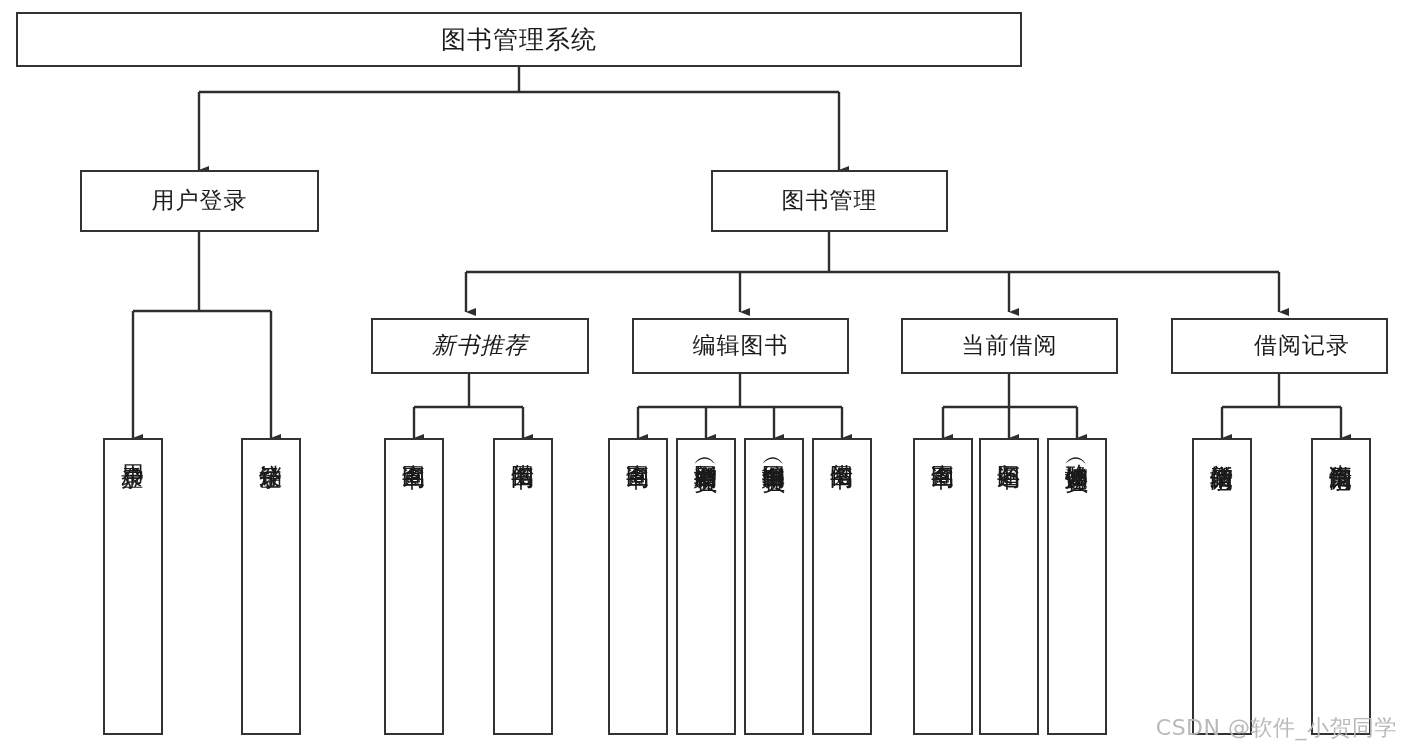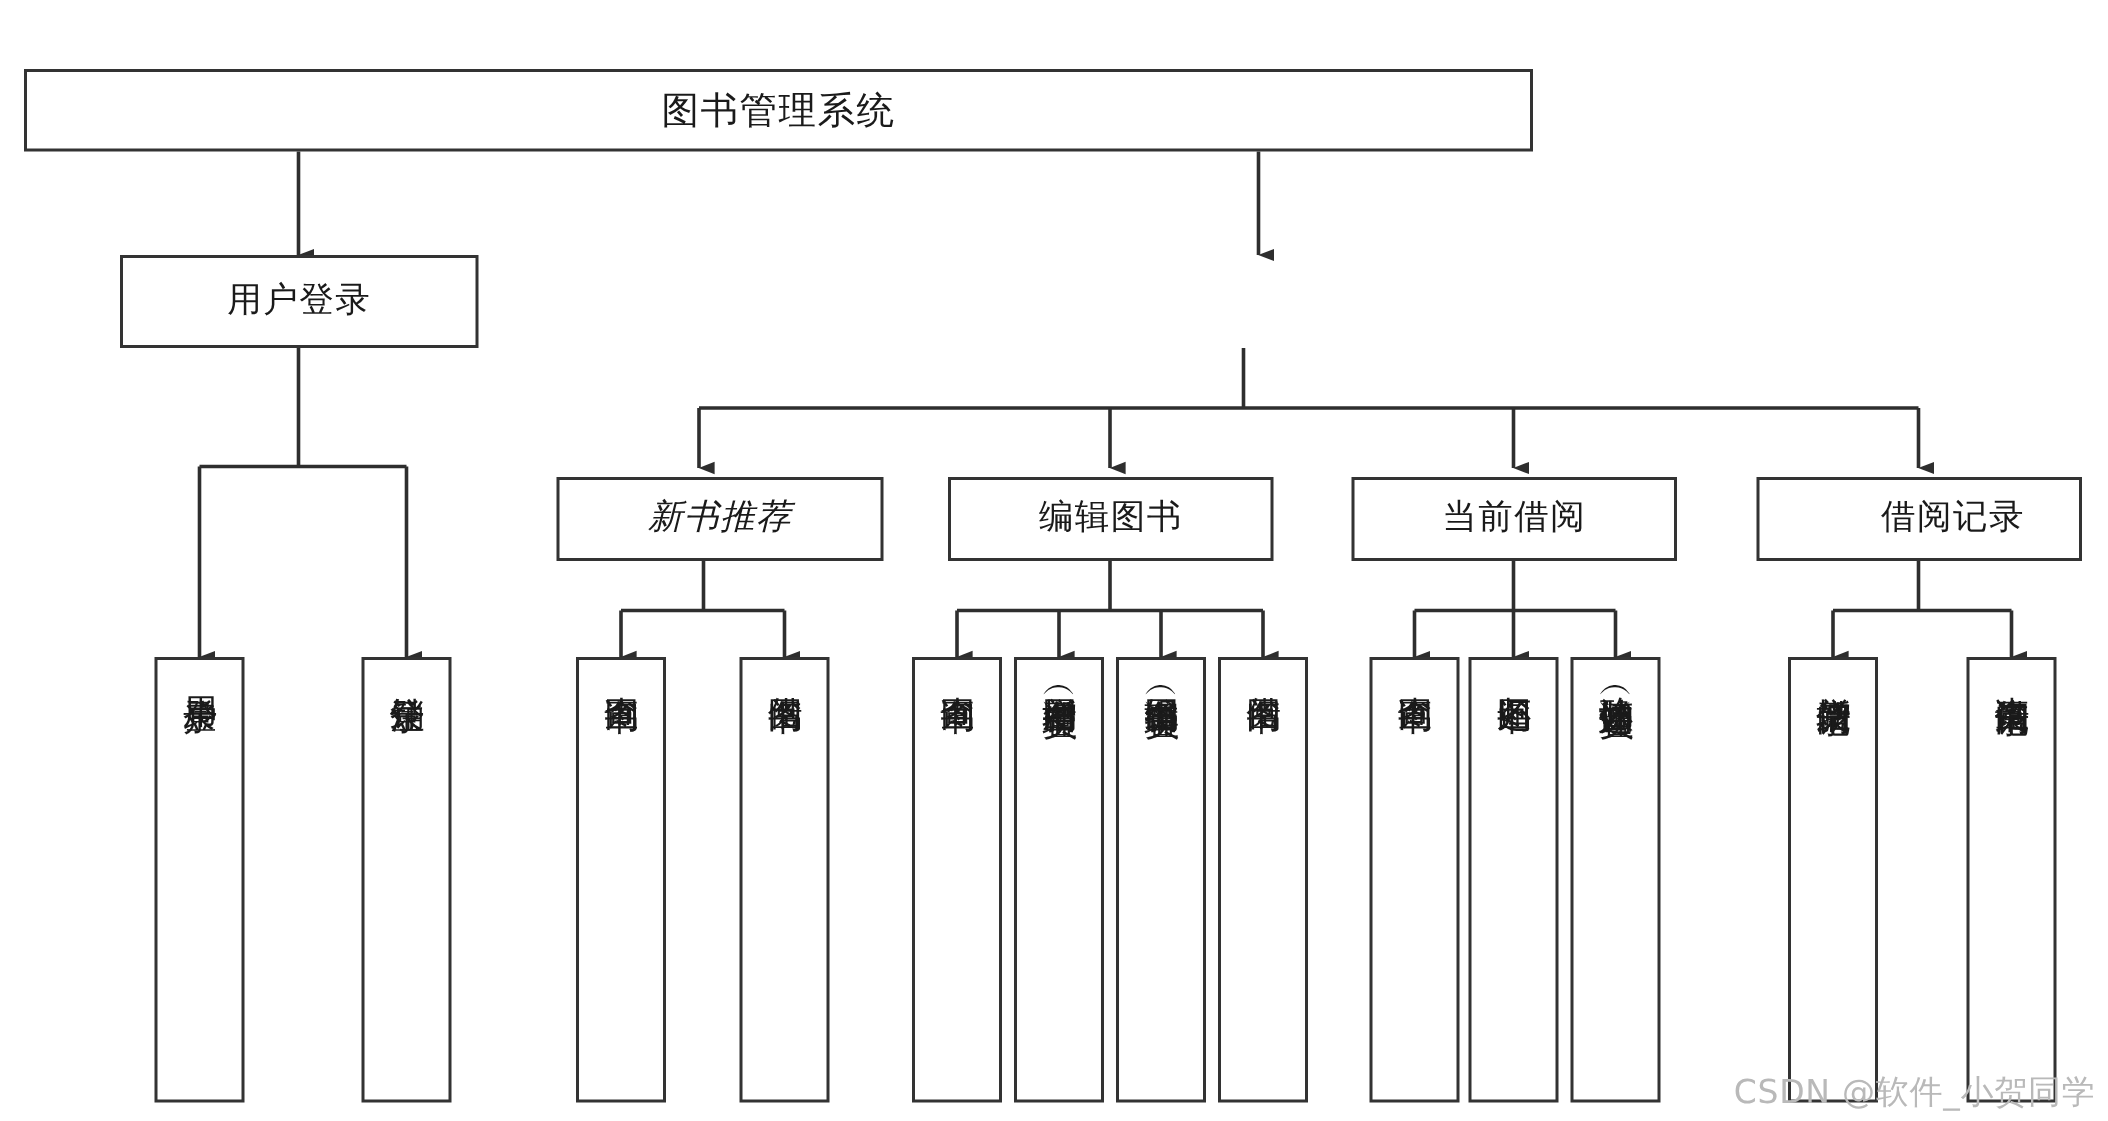--- a/index.html
+++ b/index.html
@@ -116,26 +116,29 @@
       <path d="M1009,407 L1009,438" marker-end="url(#arw)"></path>
       <path d="M1077,407 L1077,438" marker-end="url(#arw)"></path>
 
       <path d="M1279,374 L1279,407"></path>
       <path d="M1222,407 L1341,407"></path>
       <path d="M1222,407 L1222,438" marker-end="url(#arw)"></path>
       <path d="M1341,407 L1341,438" marker-end="url(#arw)"></path>
     </g>
   </svg>
 
-  <div class="node horiz root" style="left:16px; top:12px; width:1006px; height:55px;margin-top:34px;">
+  <div class="node horiz root" style="left:16px; top:12px; width:1006px; height:55px;">
     <span>图书管理系统</span>
   </div>
 
   <div class="node horiz" style="left:80px; top:170px; width:239px; height:62px;">
     <span>用户登录</span>
+  </div>
+  <div class="node horiz" style="left:711px; top:170px; width:237px; height:62px;">
+    <span>图书管理</span>
   </div>
 
   <div class="node horiz" style="left:371px; top:318px; width:218px; height:56px;font-style:italic;">
     <span>新书推荐</span>
   </div>
   <div class="node horiz" style="left:632px; top:318px; width:217px; height:56px;">
     <span>编辑图书</span>
   </div>
   <div class="node horiz" style="left:901px; top:318px; width:217px; height:56px;">
     <span>当前借阅</span>

